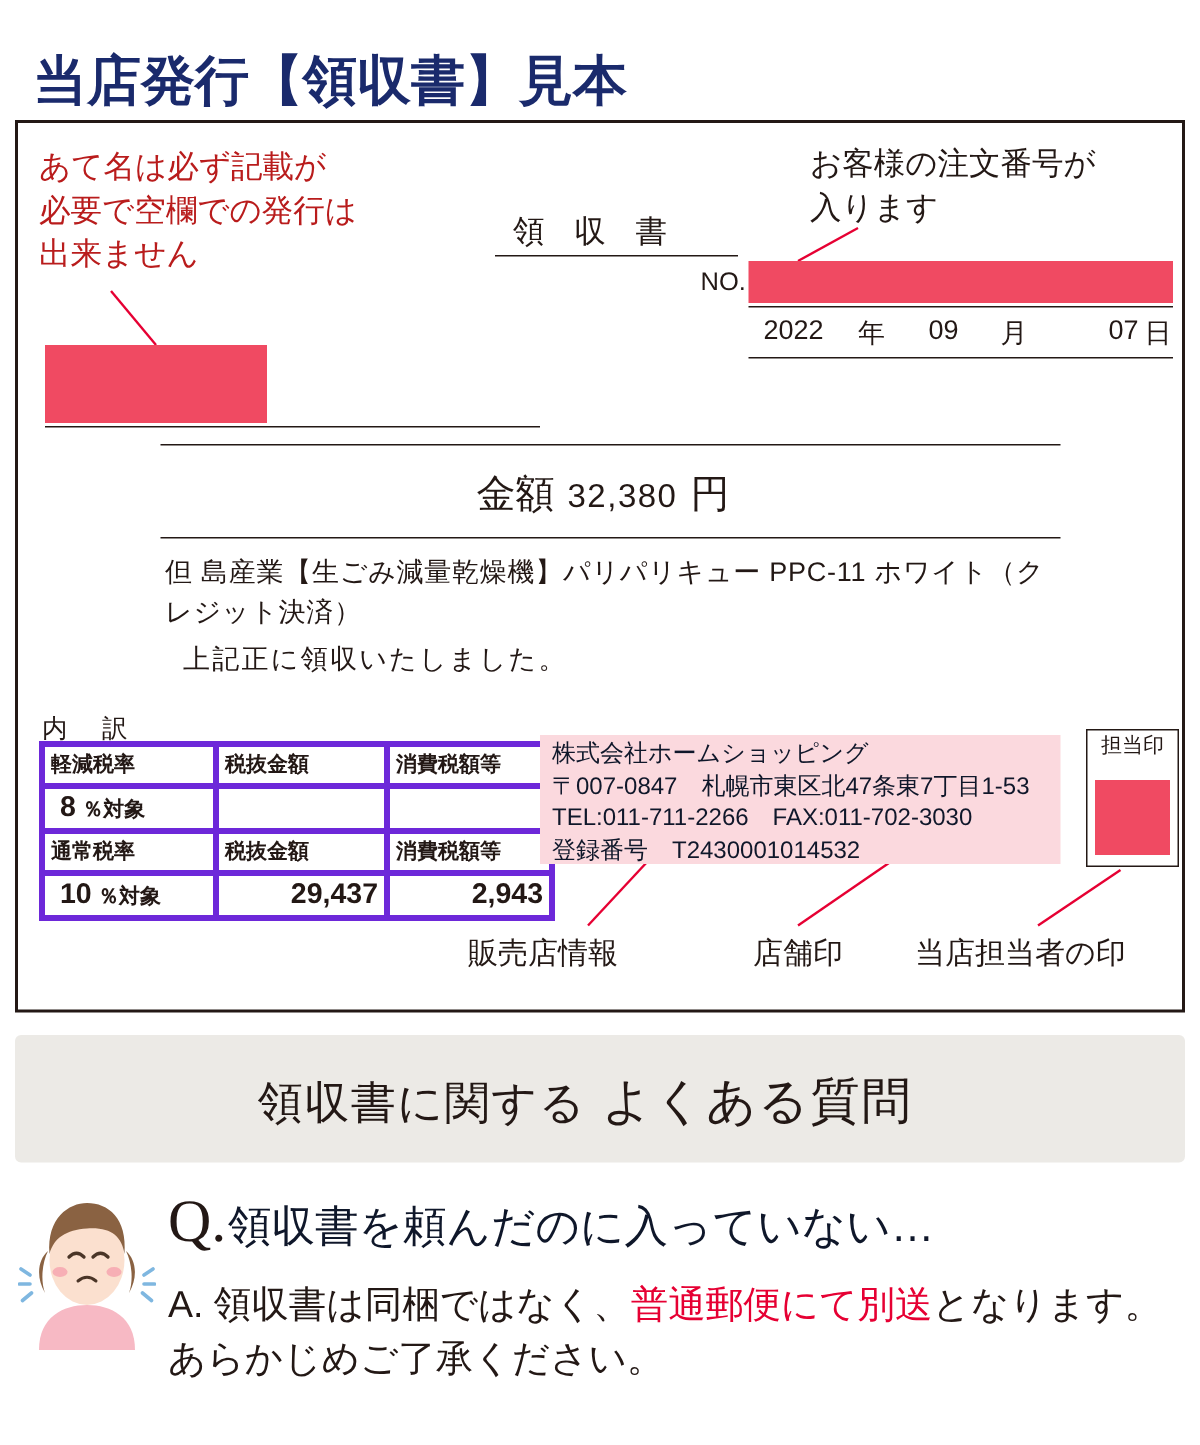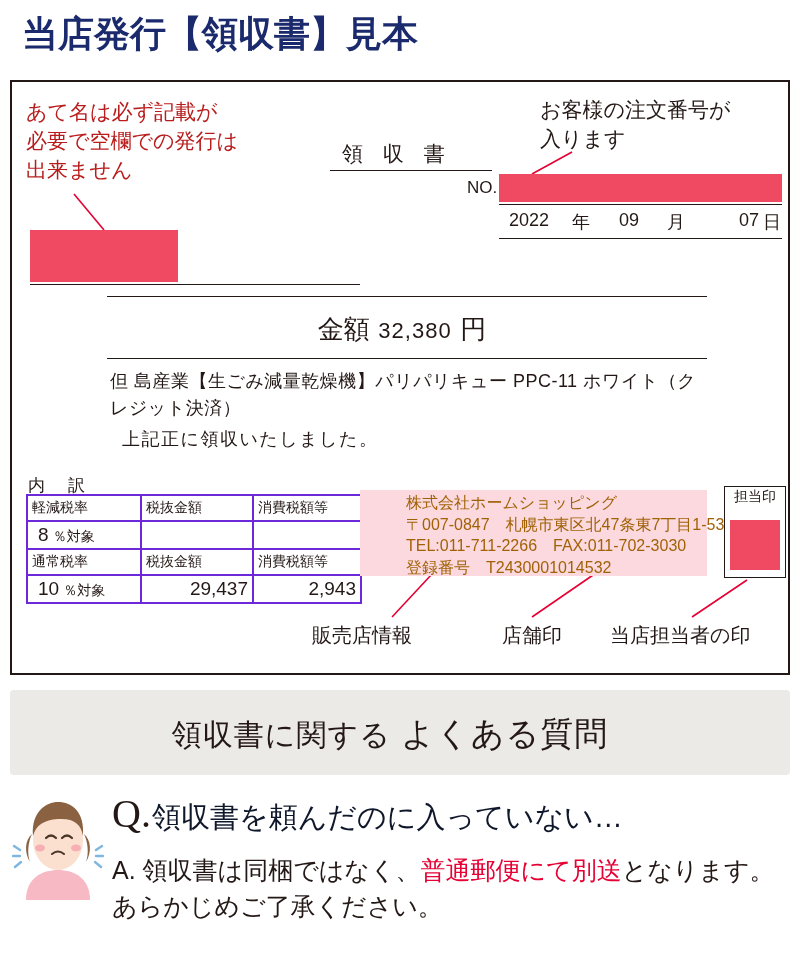--- a/index.html
+++ b/index.html
@@ -17,21 +17,21 @@
   .page {
     position: relative;
     width: 800px;
     height: 963px;
   }
 
   
   .main-title {
     position: absolute;
     left: 22px;
-    top: 10px;
+    top: 30px;
     font-size: 36px;
     font-weight: bold;
     letter-spacing: 0px;
     color: #1a2a6c;
     white-space: nowrap;
   }
 
   
   .receipt-frame {
     position: absolute;
@@ -212,24 +212,25 @@
   }
   .bd-table {
     position: absolute;
     left: 14px;
     top: 412px;
     border-collapse: collapse;
     font-size: 15px;
     color: #231815;
   }
   .bd-table td {
-    border: 2px solid #6d28d9;
+    border: 4px solid #6d28d9;
     padding: 2px 4px;
     height: 20px;
     vertical-align: middle;
+    font-weight: bold;
   }
   .bd-table .c1 { width: 104px; }
   .bd-table .c2 { width: 102px; text-align: right; }
   .bd-table .c3 { width: 98px; text-align: right; }
   .bd-table .hdr { font-size: 14px; text-align: left; }
   .bd-table .rate-num {
     font-size: 19px;
     padding-left: 6px;
   }
   .bd-table .rate-suffix { font-size: 14px; }
@@ -243,23 +244,22 @@
     width: 347px;
     height: 86px;
     background: #fbd9de;
   }
   .seller-text {
     position: absolute;
     left: 356px;
     top: 410px;
     font-size: 16px;
     line-height: 1.35;
-    color: #a16207;
+    color: #0f172a;
     white-space: pre-line;
-    margin-left: 38px;
   }
   
   .shop-stamp {
     position: absolute;
     left: 590px;
     top: 398px;
     width: 104px;
     height: 104px;
     border: 2px solid #e4607a;
     border-radius: 50%;

